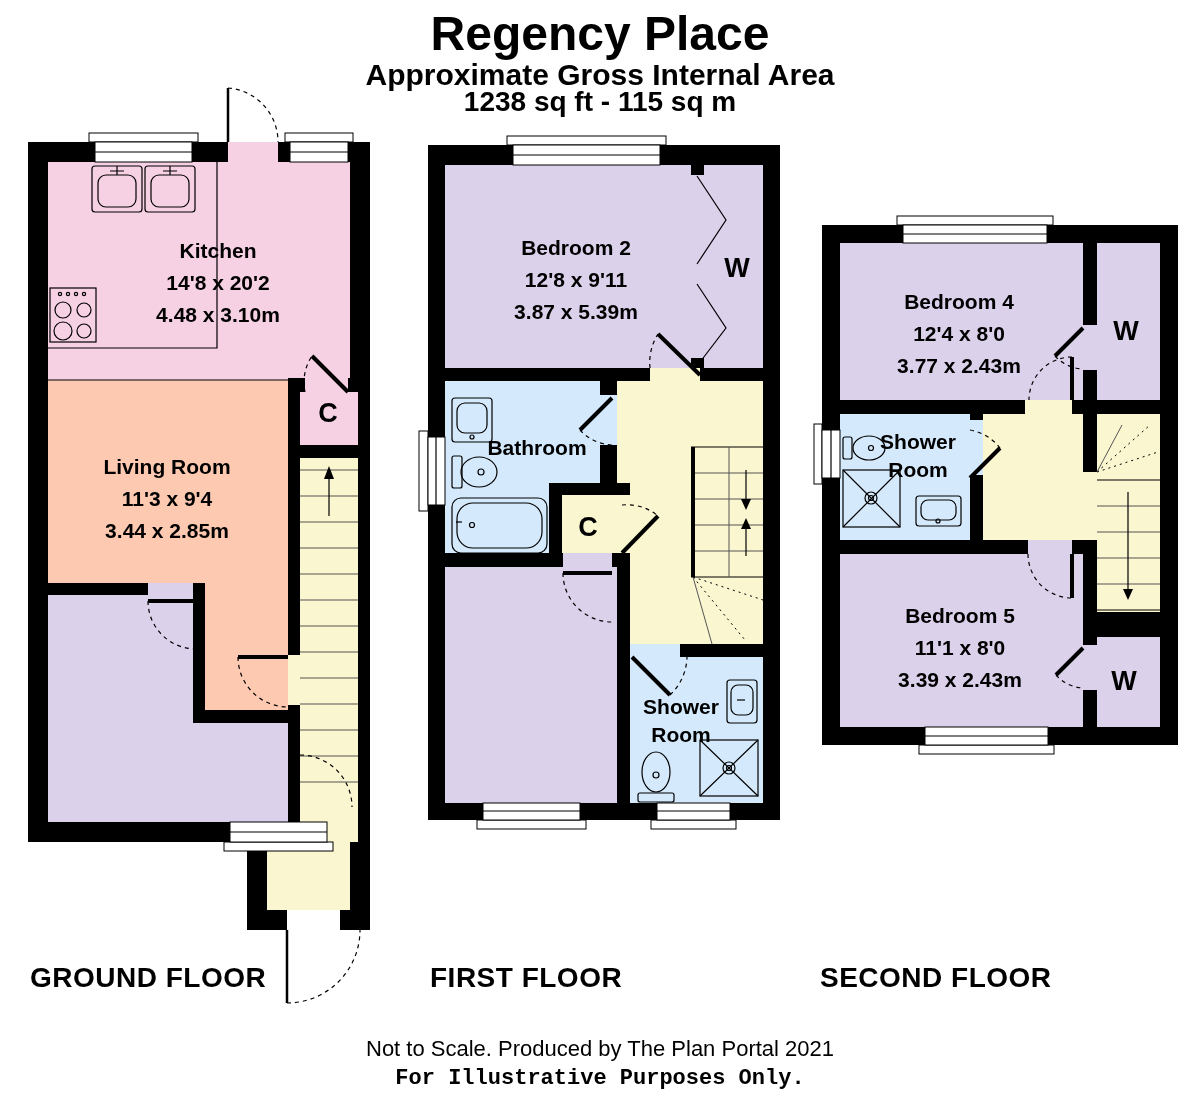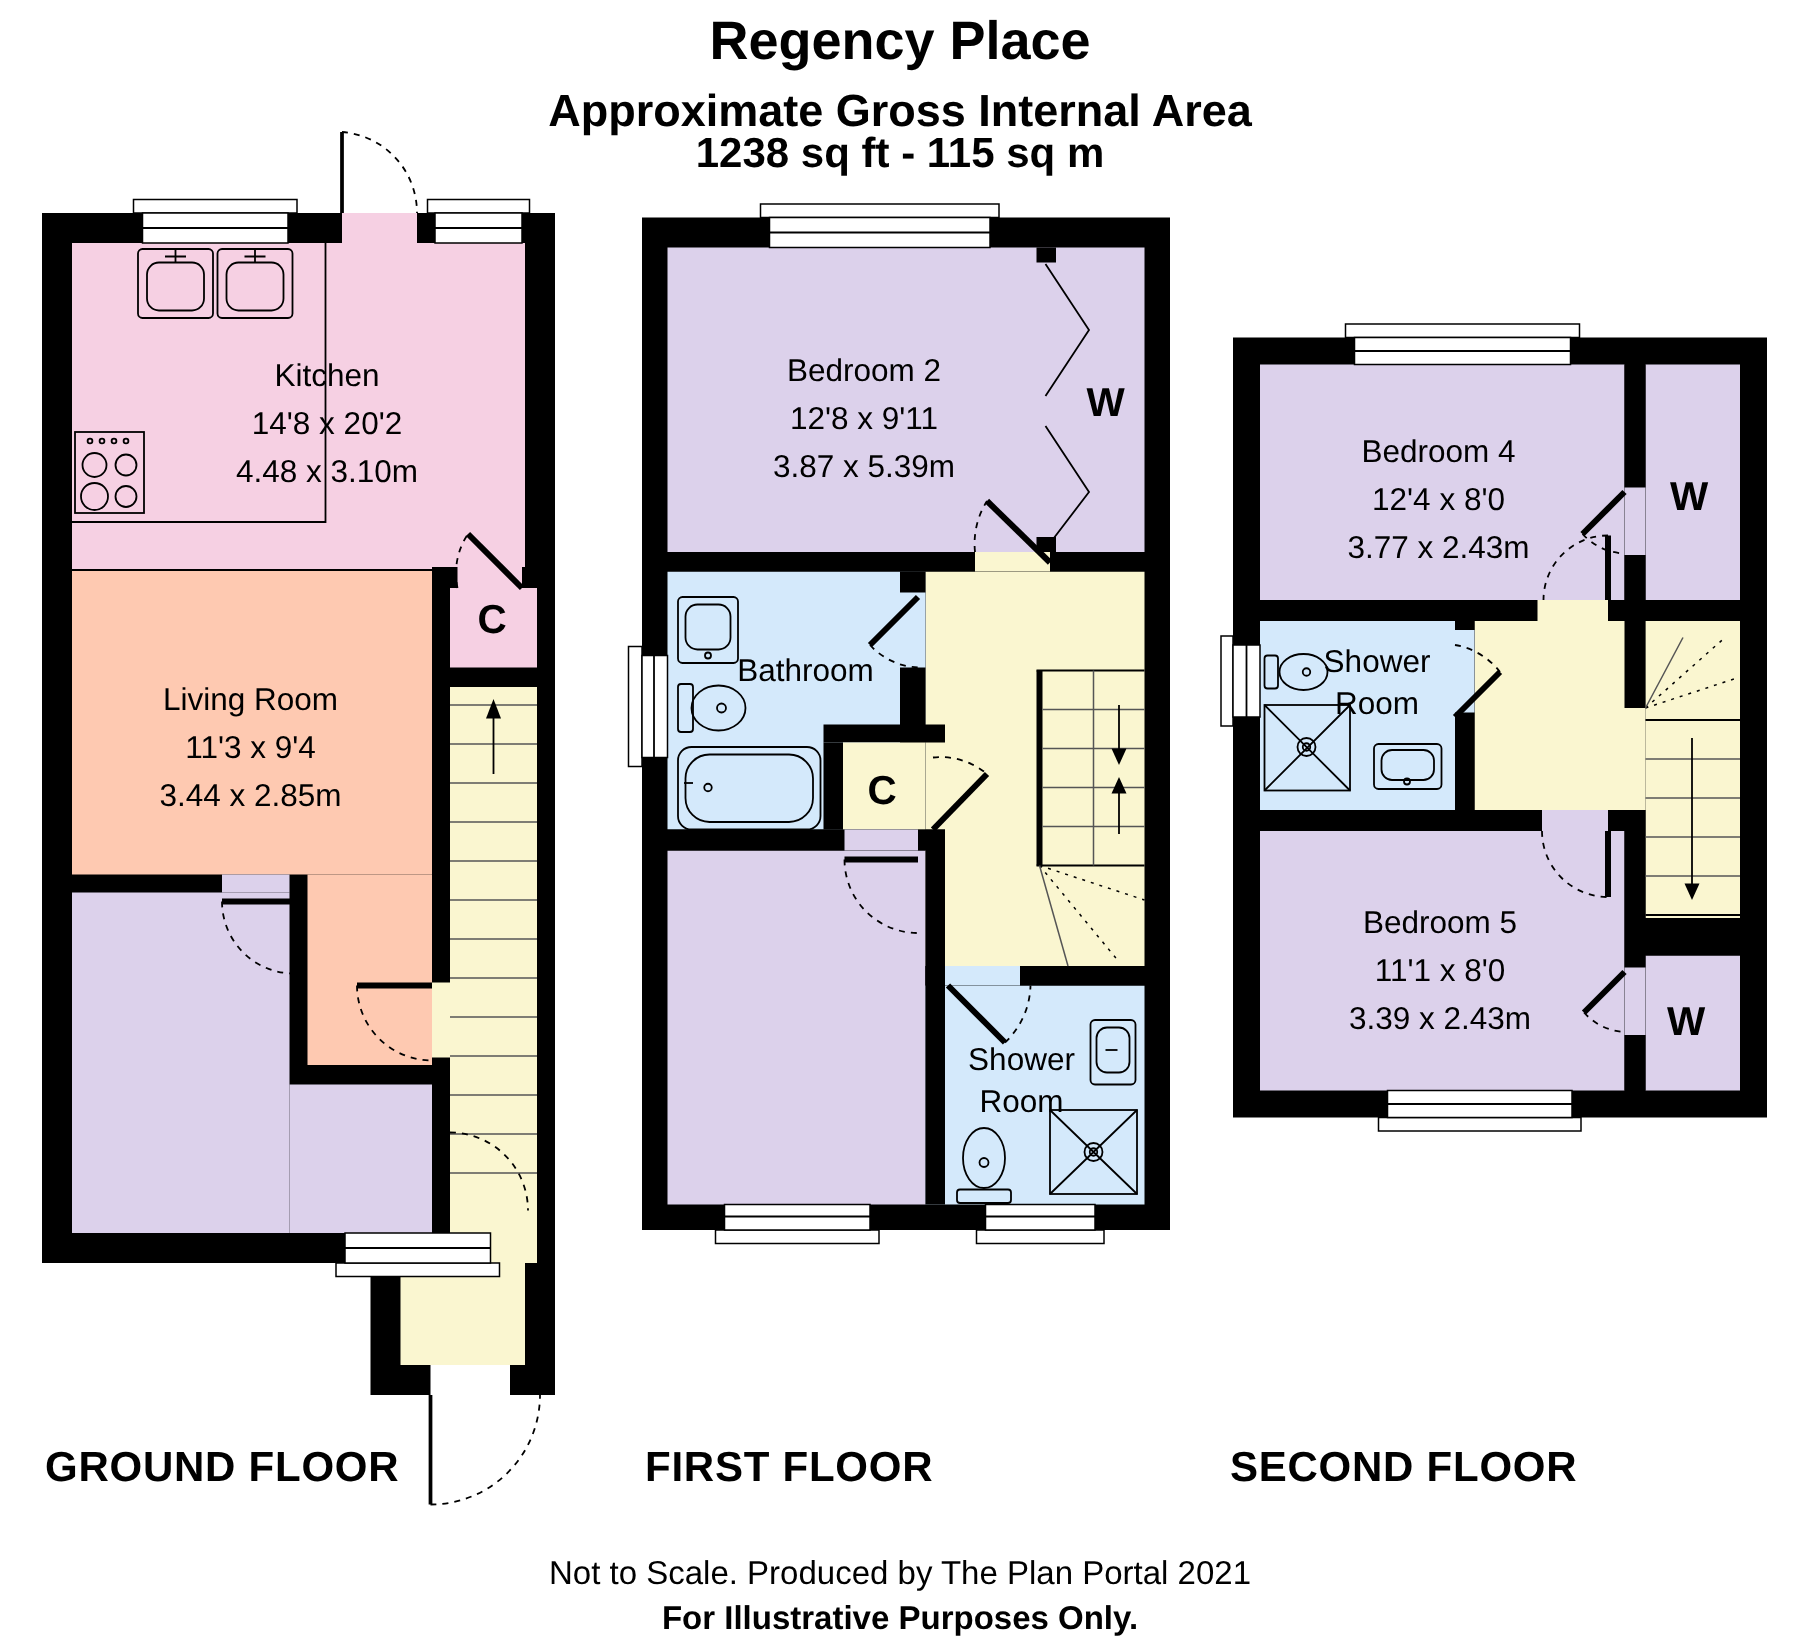--- a/index.html
+++ b/index.html
@@ -17,31 +17,31 @@
   .tread{stroke:#555;stroke-width:1;fill:none;}
   .leaf{stroke:#000;stroke-width:4;fill:none;}
   .leaf2{stroke:#000;stroke-width:2.5;fill:none;}
   .dash{stroke:#000;stroke-width:1.2;fill:none;stroke-dasharray:4 4;}
   .dot{stroke:#000;stroke-width:1;fill:none;stroke-dasharray:2 4;}
   .fix{stroke:#000;stroke-width:1.2;fill:none;}
   .win{fill:#fff;stroke:#000;stroke-width:1;}
   .arrowhead{fill:#000;stroke:none;}
 
   .hdr{position:absolute;left:600px;transform:translateX(-50%);white-space:nowrap;font-weight:bold;}
-  .hdr-title{top:6px;font-size:36px;}
+  .hdr-title{top:6px;font-size:48px;}
   .hdr-sub{top:58px;font-size:30px;}
   .hdr-area{top:86px;font-size:28px;}
 
-  .room-label{position:absolute;transform:translateX(-50%);text-align:center;font-weight:normal;
+  .room-label{position:absolute;transform:translateX(-50%);text-align:center;font-weight:bold;
               font-size:21px;line-height:32px;white-space:nowrap;}
   .room-label.tight{line-height:28px;}
   .letter{position:absolute;transform:translateX(-50%);font-weight:bold;font-size:27px;white-space:nowrap;}
   .floor-title{position:absolute;font-weight:bold;font-size:28px;letter-spacing:.5px;white-space:nowrap;}
   .footer-line{position:absolute;left:600px;transform:translateX(-50%);font-size:22px;white-space:nowrap;}
-  .footer-bold{font-weight:bold;}
+  .footer-bold{font-weight:bold;font-family:Liberation Mono, monospace;}
 </style>
 </head>
 <body>
 
 <div id="canvas">
 
 <svg id="plan-svg" width="1200" height="1100" viewBox="0 0 1200 1100">
 
   <g>
     <path class="wall" d="M28,142 H370 V930 H247 V842 H28 Z"></path>

